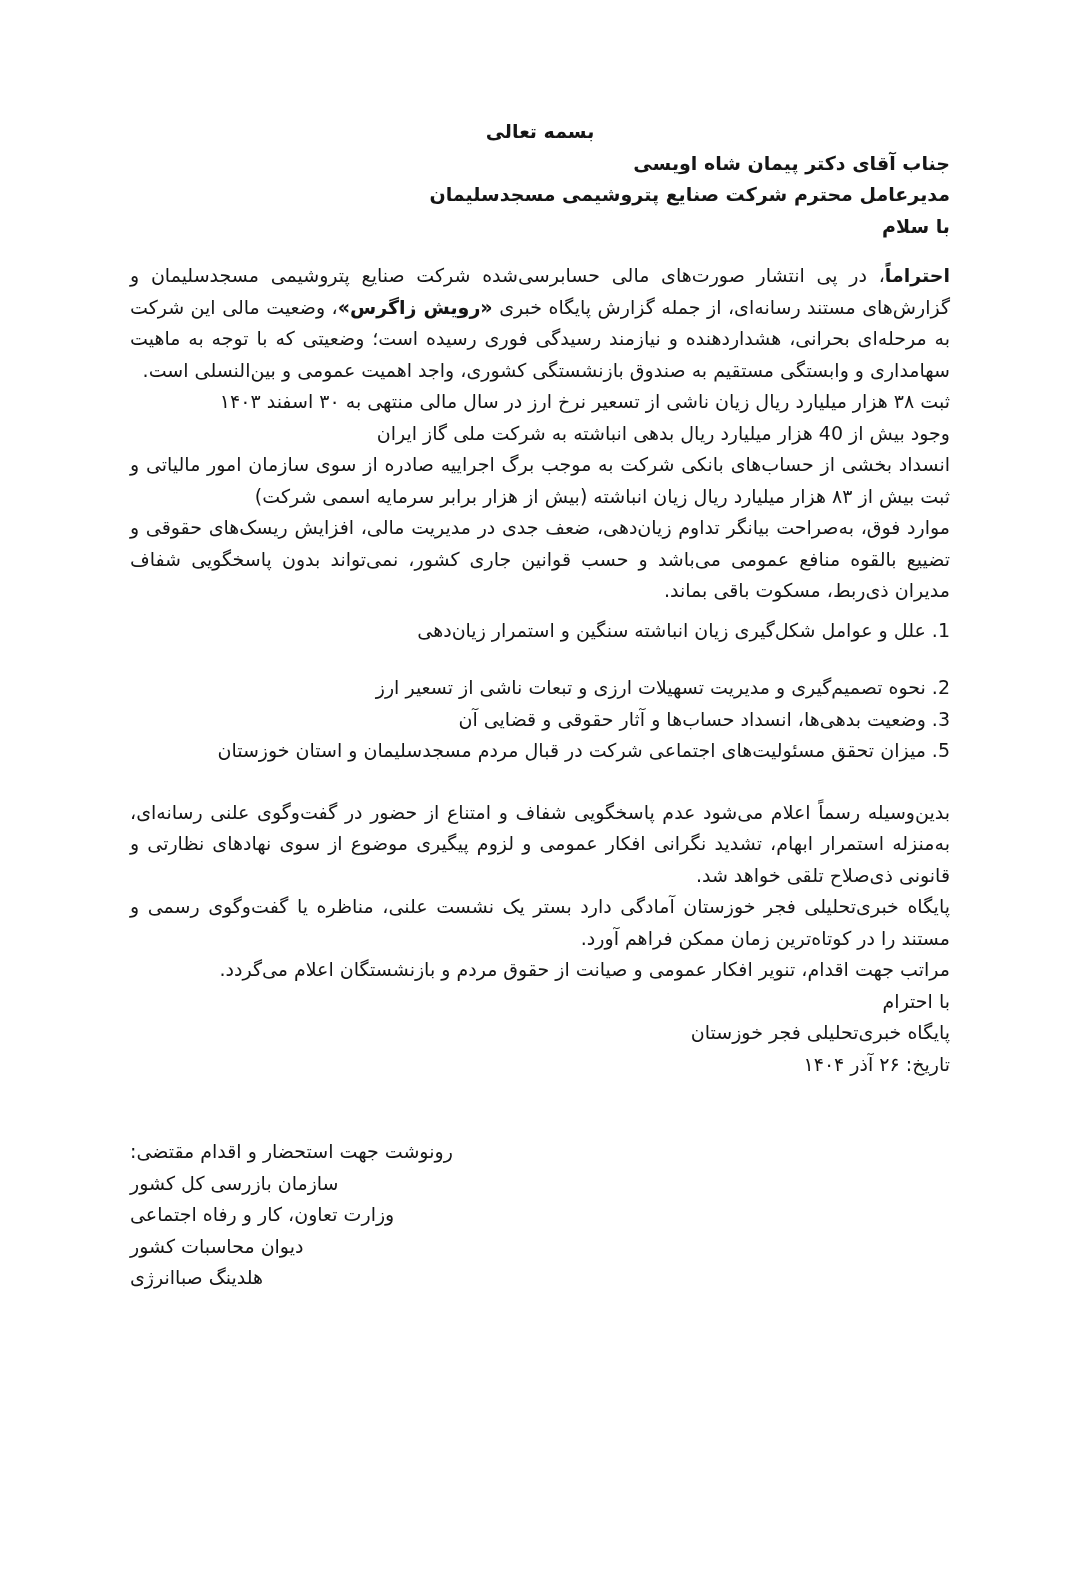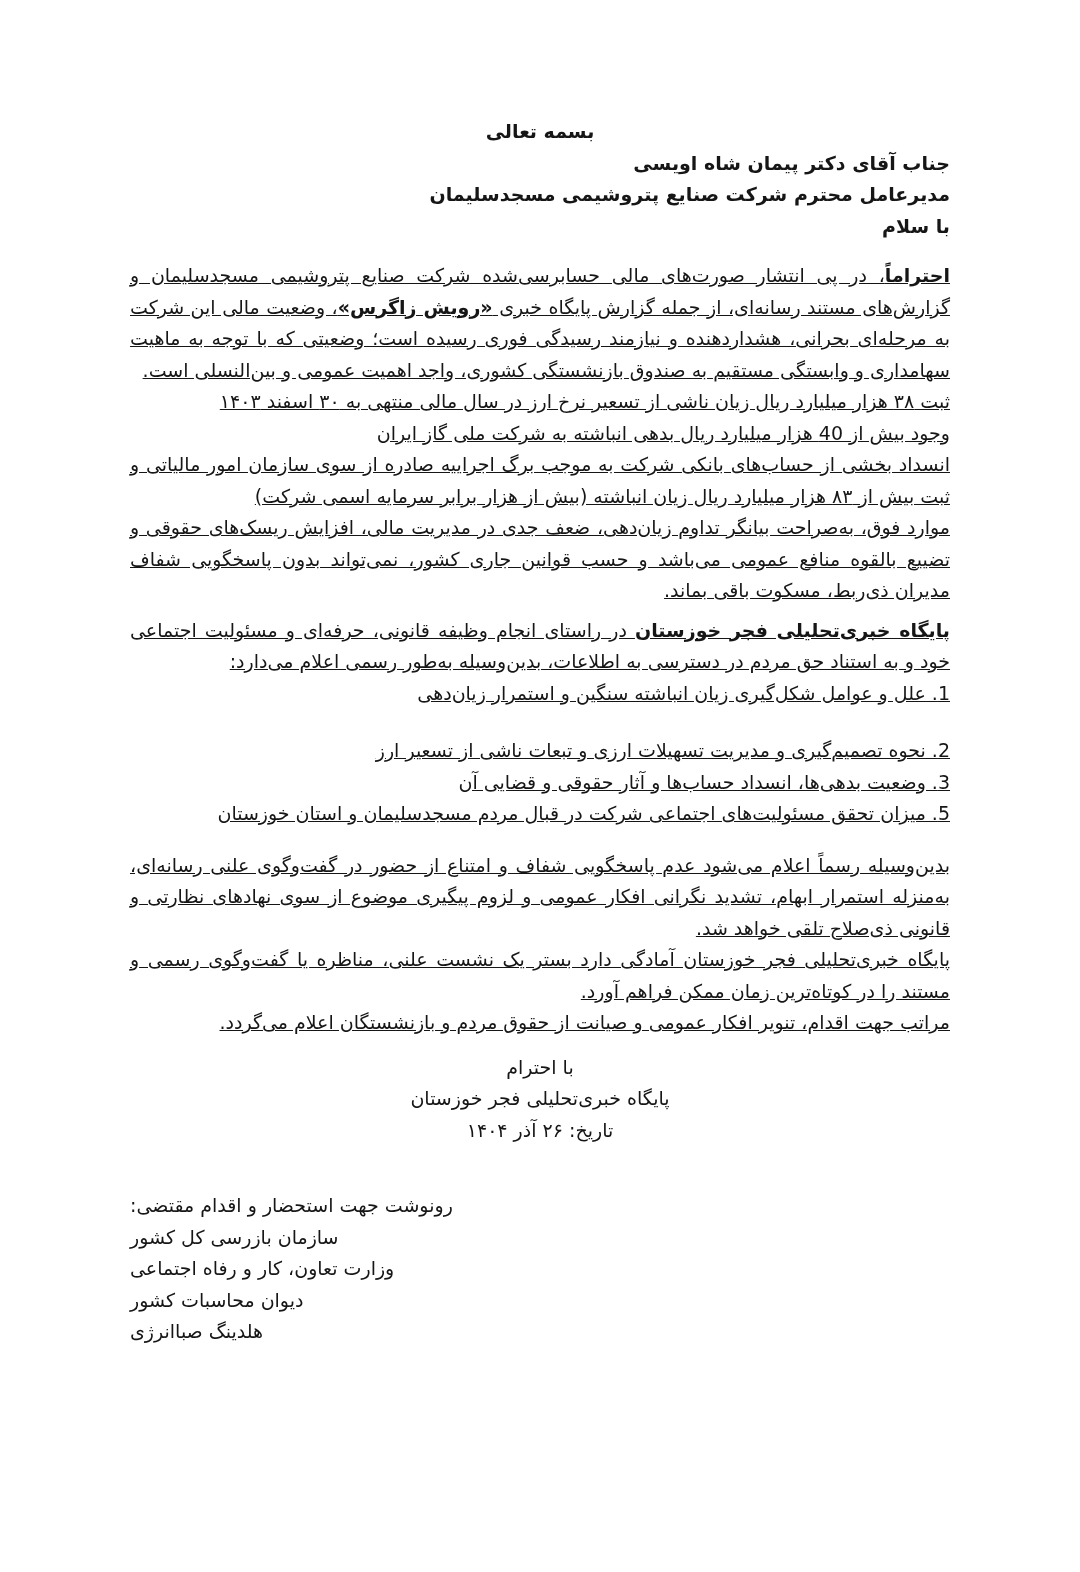--- a/index.html
+++ b/index.html
@@ -27,30 +27,30 @@
   .bismillah {
     text-align: center;
     font-weight: 700;
     margin-bottom: 44px;
   }
   .recipient {
     font-weight: 700;
     text-align: right;
     margin-bottom: 18px;
   }
-  .para { text-align: justify; text-decoration: underline; }
+  .para { text-align: justify; }
   .intro { margin-bottom: 14px; }
   .evidence { margin-bottom: 8px; }
   .declaration { margin-bottom: 26px; }
-  .demands { margin-bottom: 20px; }
+  .demands { margin-bottom: 30px; }
   .warning { margin-bottom: 13px; }
-  .readiness-block { margin-bottom: 13px; }
+  .readiness-block { }
   .signature {
-    text-align: center;
-    margin-bottom: 44px;
+    text-align: right;
+    margin-bottom: 56px;
   }
   .cc { text-align: left; }
   b, strong { font-weight: 700; }
 </style>
 </head>
 <body>
 
 <div class="page">
 
   <p class="bismillah">بسمه تعالی</p>
@@ -64,21 +64,20 @@
   <p class="para intro"><strong>احتراماً</strong><span>، در پی انتشار صورت‌های مالی حسابرسی‌شده شرکت صنایع پتروشیمی مسجدسلیمان و گزارش‌های مستند رسانه‌ای، از جمله گزارش پایگاه خبری </span><strong>«رویش زاگرس»</strong><span>، وضعیت مالی این شرکت به مرحله‌ای بحرانی، هشداردهنده و نیازمند رسیدگی فوری رسیده است؛ وضعیتی که با توجه به ماهیت سهامداری و وابستگی مستقیم به صندوق بازنشستگی کشوری، واجد اهمیت عمومی و بین‌النسلی است.</span></p>
 
   <div class="evidence">
     <p class="para">ثبت ۳۸ هزار میلیارد ریال زیان ناشی از تسعیر نرخ ارز در سال مالی منتهی به ۳۰ اسفند ۱۴۰۳</p>
     <p class="para">وجود بیش از 40 هزار میلیارد ریال بدهی انباشته به شرکت ملی گاز ایران</p>
     <p class="para">انسداد بخشی از حساب‌های بانکی شرکت به موجب برگ اجراییه صادره از سوی سازمان امور مالیاتی و ثبت بیش از ۸۳ هزار میلیارد ریال زیان انباشته (بیش از هزار برابر سرمایه اسمی شرکت)</p>
     <p class="para">موارد فوق، به‌صراحت بیانگر تداوم زیان‌دهی، ضعف جدی در مدیریت مالی، افزایش ریسک‌های حقوقی و تضییع بالقوه منافع عمومی می‌باشد و حسب قوانین جاری کشور، نمی‌تواند بدون پاسخگویی شفاف مدیران ذی‌ربط، مسکوت باقی بماند.</p>
   </div>
 
   <div class="declaration">
-    <p class="para"><strong>پایگاه خبری‌تحلیلی فجر خوزستان</strong><span> در راستای انجام وظیفه قانونی، حرفه‌ای و مسئولیت اجتماعی خود و به استناد حق مردم در دسترسی به اطلاعات، بدین‌وسیله به‌طور رسمی اعلام می‌دارد:</span></p>
     <p class="para">1. علل و عوامل شکل‌گیری زیان انباشته سنگین و استمرار زیان‌دهی</p>
   </div>
 
   <div class="demands">
     <p class="para">2. نحوه تصمیم‌گیری و مدیریت تسهیلات ارزی و تبعات ناشی از تسعیر ارز</p>
     <p class="para">3. وضعیت بدهی‌ها، انسداد حساب‌ها و آثار حقوقی و قضایی آن</p>
     <p class="para">5. میزان تحقق مسئولیت‌های اجتماعی شرکت در قبال مردم مسجدسلیمان و استان خوزستان</p>
   </div>
 
   <p class="para warning">بدین‌وسیله رسماً اعلام می‌شود عدم پاسخگویی شفاف و امتناع از حضور در گفت‌وگوی علنی رسانه‌ای، به‌منزله استمرار ابهام، تشدید نگرانی افکار عمومی و لزوم پیگیری موضوع از سوی نهادهای نظارتی و قانونی ذی‌صلاح تلقی خواهد شد.</p>

